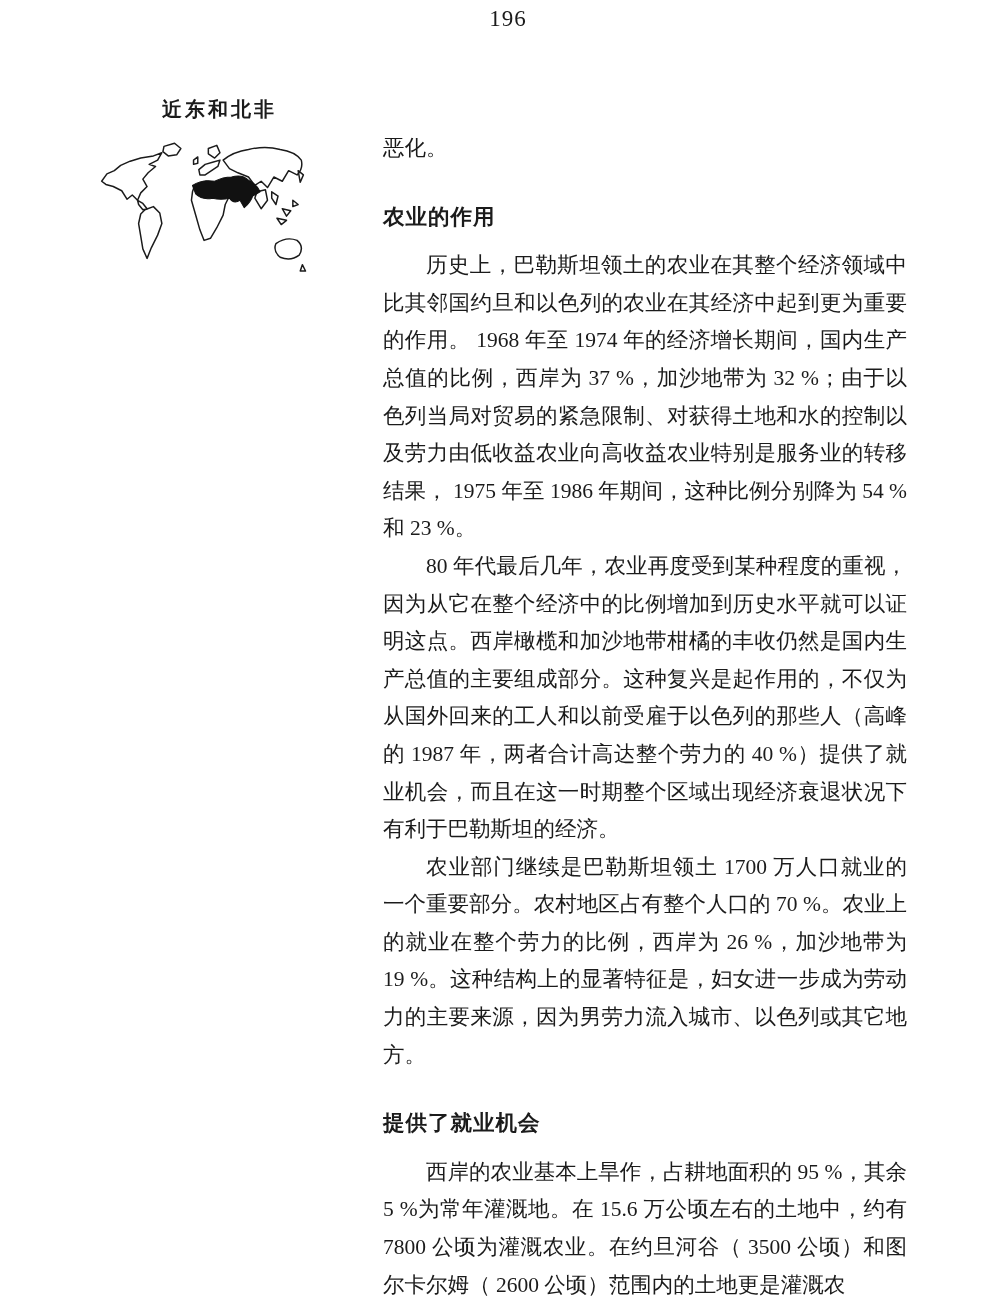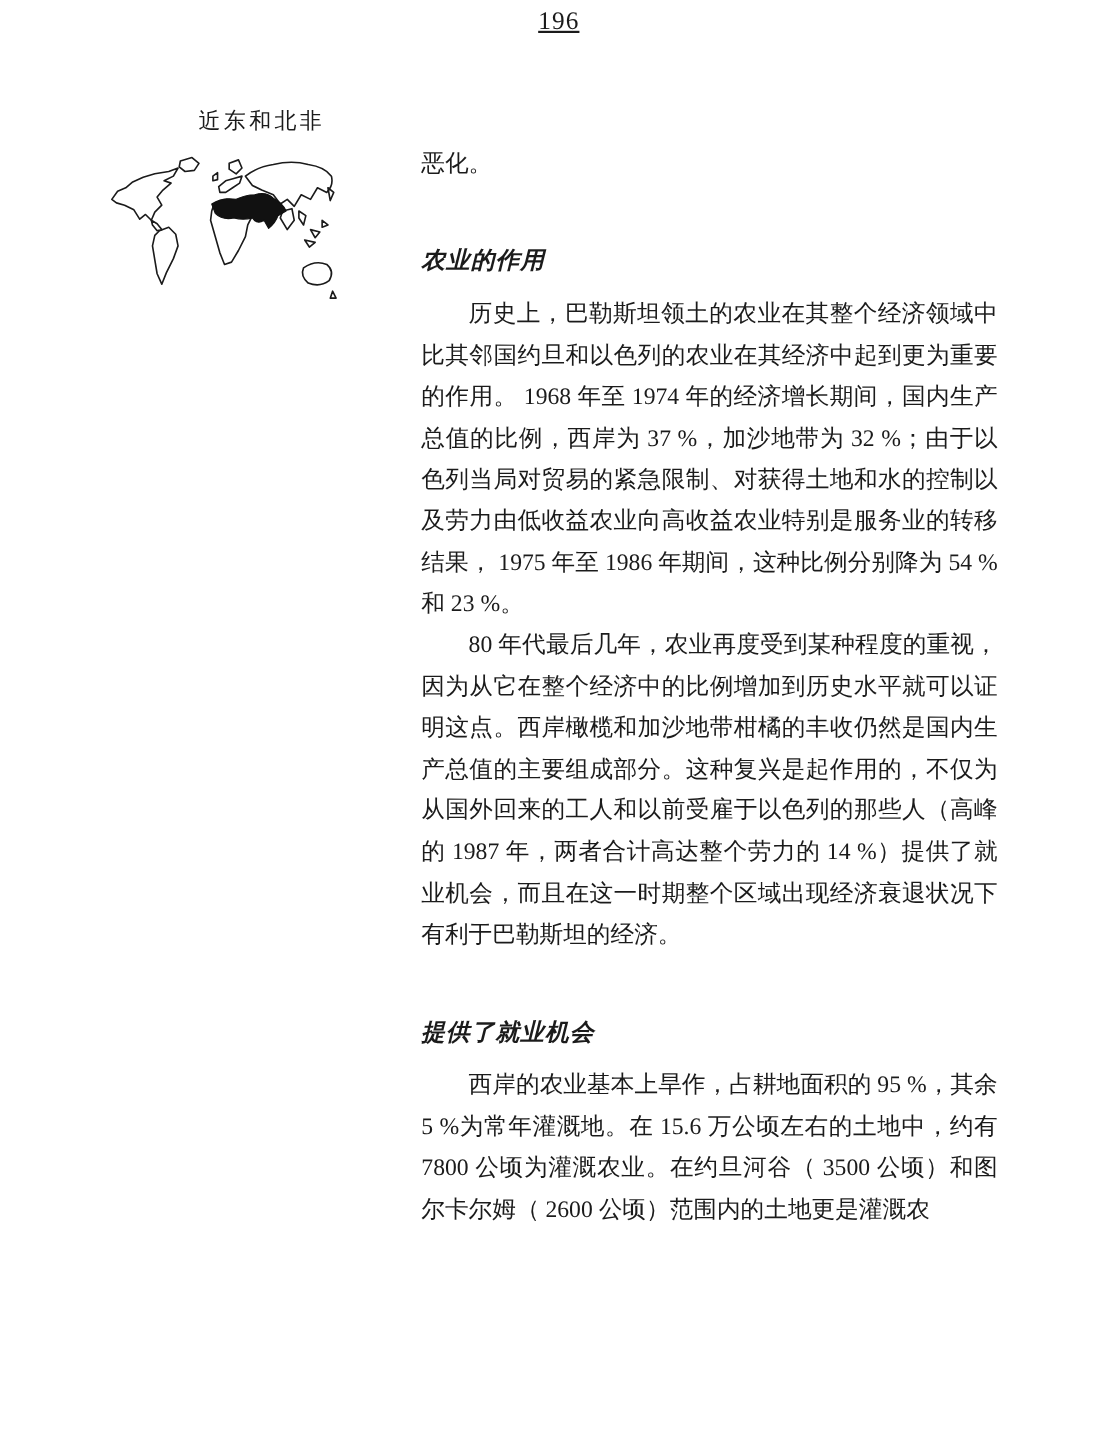--- a/index.html
+++ b/index.html
@@ -14,32 +14,31 @@
     color: #1b1b1b;
   }
   .page-number {
     position: absolute;
     top: 6px;
     left: 16px;
     right: 0;
     text-align: center;
     font-size: 23px;
     letter-spacing: 1px;
-    text-decoration: underline;
   }
   .map-block {
     position: absolute;
     left: 92px;
     top: 96px;
     width: 222px;
   }
   .map-label {
-    text-align: center;
+    text-align: left;
     padding-left: 70px;
-    font-weight: normal;
+    font-weight: bold;
     font-size: 20px;
     letter-spacing: 3px;
     margin-bottom: 16px;
     white-space: nowrap;
   }
   .map-svg { display: block; margin-left: 4px; }
   .text-column {
     position: absolute;
     left: 383px;
     top: 130px;
@@ -47,25 +46,24 @@
     font-size: 21.5px;
     line-height: 37.6px;
     text-align: justify;
   }
   .text-column p.body-para { text-indent: 2em; }
   .text-column p.continuation { text-indent: 0; }
   .section-heading {
     font-size: 21.5px;
     font-weight: bold;
     letter-spacing: 1px;
-    margin-top: 51px;
+    margin-top: 31px;
     margin-bottom: 11px;
     line-height: 37.6px;
     text-align: left;
-    font-style: italic;
   }
 </style>
 </head>
 <body>
 
 <div class="page">
 
   <div class="page-number">196</div>
 
   <div class="map-block">
@@ -115,20 +113,21 @@
       </g>
     </svg>
   </div>
 
   <div class="text-column">
     <p class="continuation">恶化。</p>
 
     <h3 class="section-heading">农业的作用</h3>
 
     <p class="body-para">历史上，巴勒斯坦领土的农业在其整个经济领域中比其邻国约旦和以色列的农业在其经济中起到更为重要的作用。 1968 年至 1974 年的经济增长期间，国内生产总值的比例，西岸为 37 %，加沙地带为 32 %；由于以色列当局对贸易的紧急限制、对获得土地和水的控制以及劳力由低收益农业向高收益农业特别是服务业的转移结果， 1975 年至 1986 年期间，这种比例分别降为 54 %和 23 %。</p>
-    <p class="body-para">80 年代最后几年，农业再度受到某种程度的重视，因为从它在整个经济中的比例增加到历史水平就可以证明这点。西岸橄榄和加沙地带柑橘的丰收仍然是国内生产总值的主要组成部分。这种复兴是起作用的，不仅为从国外回来的工人和以前受雇于以色列的那些人（高峰的 1987 年，两者合计高达整个劳力的 14 %）提供了就业机会，而且在这一时期整个区域出现经济衰退状况下有利于巴勒斯坦的经济。</p>
+    <p class="body-para">80 年代最后几年，农业再度受到某种程度的重视，因为从它在整个经济中的比例增加到历史水平就可以证明这点。西岸橄榄和加沙地带柑橘的丰收仍然是国内生产总值的主要组成部分。这种复兴是起作用的，不仅为从国外回来的工人和以前受雇于以色列的那些人（高峰的 1987 年，两者合计高达整个劳力的 40 %）提供了就业机会，而且在这一时期整个区域出现经济衰退状况下有利于巴勒斯坦的经济。</p>
+    <p class="body-para">农业部门继续是巴勒斯坦领土 1700 万人口就业的一个重要部分。农村地区占有整个人口的 70 %。农业上的就业在整个劳力的比例，西岸为 26 %，加沙地带为 19 %。这种结构上的显著特征是，妇女进一步成为劳动力的主要来源，因为男劳力流入城市、以色列或其它地方。</p>
 
     <h3 class="section-heading">提供了就业机会</h3>
 
     <p class="body-para">西岸的农业基本上旱作，占耕地面积的 95 %，其余 5 %为常年灌溉地。在 15.6 万公顷左右的土地中，约有 7800 公顷为灌溉农业。在约旦河谷（ 3500 公顷）和图尔卡尔姆（ 2600 公顷）范围内的土地更是灌溉农</p>
   </div>
 
 </div>
 
 </body></html>

